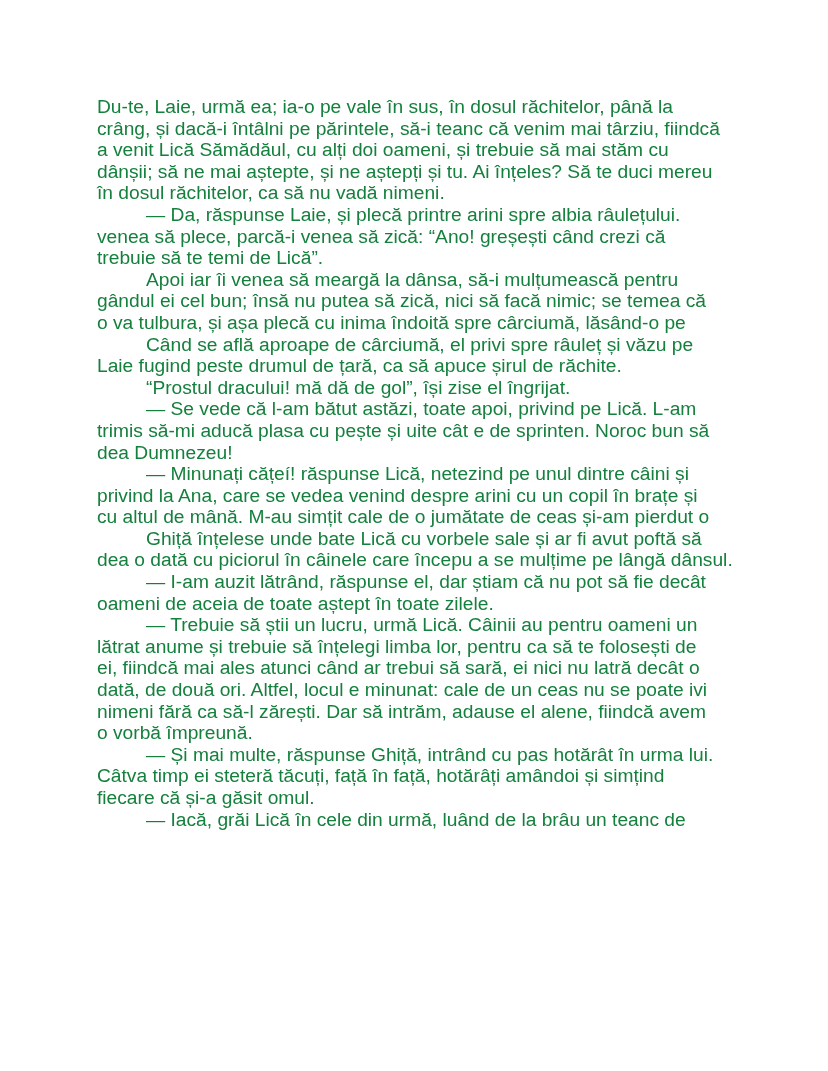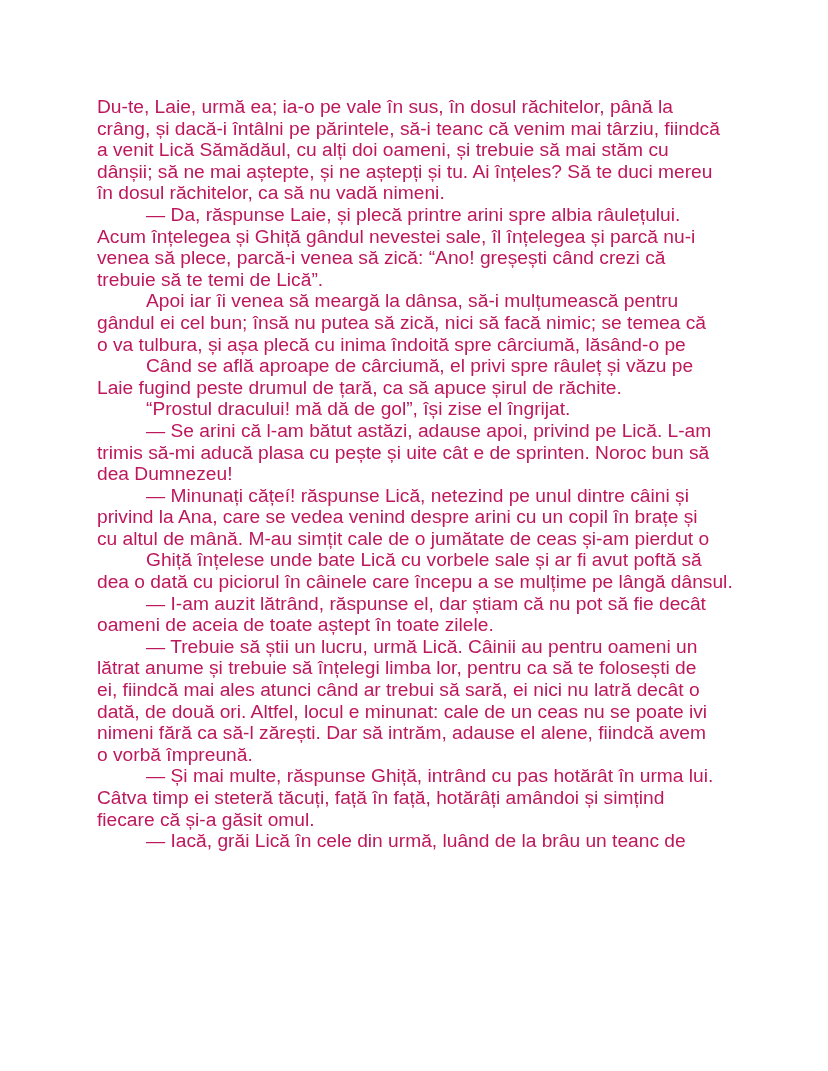--- a/index.html
+++ b/index.html
@@ -14,51 +14,50 @@
       overflow: hidden;
     }
     .page {
       position: absolute;
       left: 97px;
       top: 96px;
       width: 640px;
       font-family: "Liberation Sans", sans-serif;
       font-size: 19.2px;
       line-height: 21.6px;
-      color: #be185d;
+      color: #15803d;
     }
     .line {
       display: block;
       white-space: nowrap;
       height: 21.6px;
     }
     .line.indent {
       padding-left: 49px;
     }
   </style>
 </head>
 <body>
 
 <div class="page" id="page">
     <span class="line">Du-te, Laie, urmă ea; ia-o pe vale în sus, în dosul răchitelor, până la</span>
     <span class="line">crâng, și dacă-i întâlni pe părintele, să-i teanc că venim mai târziu, fiindcă</span>
     <span class="line">a venit Lică Sămădăul, cu alți doi oameni, și trebuie să mai stăm cu</span>
     <span class="line">dânșii; să ne mai aștepte, și ne aștepți și tu. Ai înțeles? Să te duci mereu</span>
     <span class="line">în dosul răchitelor, ca să nu vadă nimeni.</span>
     <span class="line indent">— Da, răspunse Laie, și plecă printre arini spre albia râulețului.</span>
-    <span class="line">Acum înțelegea și Ghiță gândul nevestei sale, îl înțelegea și parcă nu-i</span>
     <span class="line">venea să plece, parcă-i venea să zică: “Ano! greșești când crezi că</span>
     <span class="line">trebuie să te temi de Lică”.</span>
     <span class="line indent">Apoi iar îi venea să meargă la dânsa, să-i mulțumească pentru</span>
     <span class="line">gândul ei cel bun; însă nu putea să zică, nici să facă nimic; se temea că</span>
     <span class="line">o va tulbura, și așa plecă cu inima îndoită spre cârciumă, lăsând-o pe</span>
     <span class="line indent">Când se află aproape de cârciumă, el privi spre râuleț și văzu pe</span>
     <span class="line">Laie fugind peste drumul de țară, ca să apuce șirul de răchite.</span>
     <span class="line indent">“Prostul dracului! mă dă de gol”, își zise el îngrijat.</span>
-    <span class="line indent">— Se arini că l-am bătut astăzi, adause apoi, privind pe Lică. L-am</span>
+    <span class="line indent">— Se vede că l-am bătut astăzi, toate apoi, privind pe Lică. L-am</span>
     <span class="line">trimis să-mi aducă plasa cu pește și uite cât e de sprinten. Noroc bun să</span>
     <span class="line">dea Dumnezeu!</span>
     <span class="line indent">— Minunați cățeí! răspunse Lică, netezind pe unul dintre câini și</span>
     <span class="line">privind la Ana, care se vedea venind despre arini cu un copil în brațe și</span>
     <span class="line">cu altul de mână. M-au simțit cale de o jumătate de ceas și-am pierdut o</span>
     <span class="line indent">Ghiță înțelese unde bate Lică cu vorbele sale și ar fi avut poftă să</span>
     <span class="line">dea o dată cu piciorul în câinele care începu a se mulțime pe lângă dânsul.</span>
     <span class="line indent">— I-am auzit lătrând, răspunse el, dar știam că nu pot să fie decât</span>
     <span class="line">oameni de aceia de toate aștept în toate zilele.</span>
     <span class="line indent">— Trebuie să știi un lucru, urmă Lică. Câinii au pentru oameni un</span>

